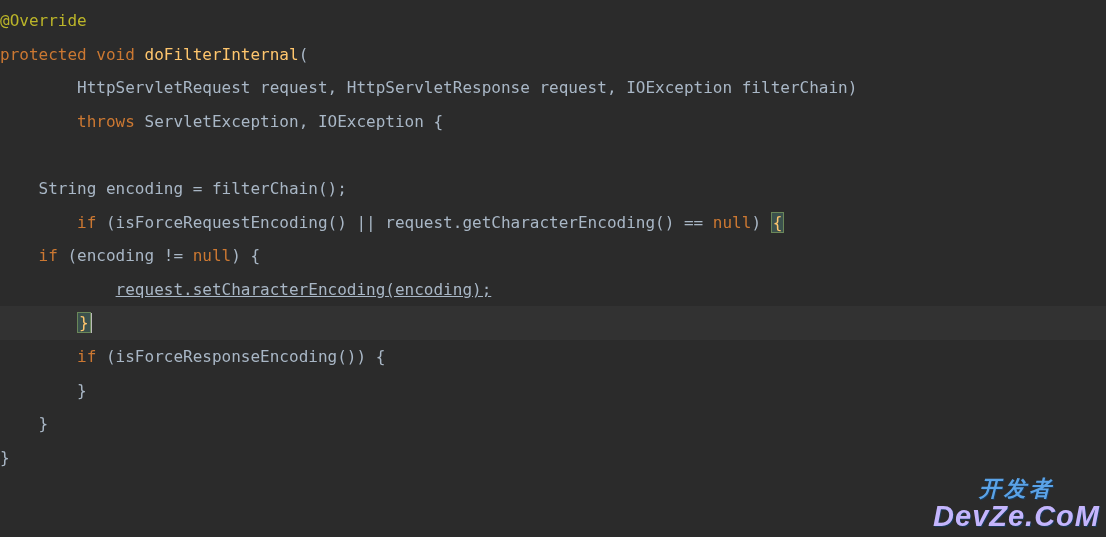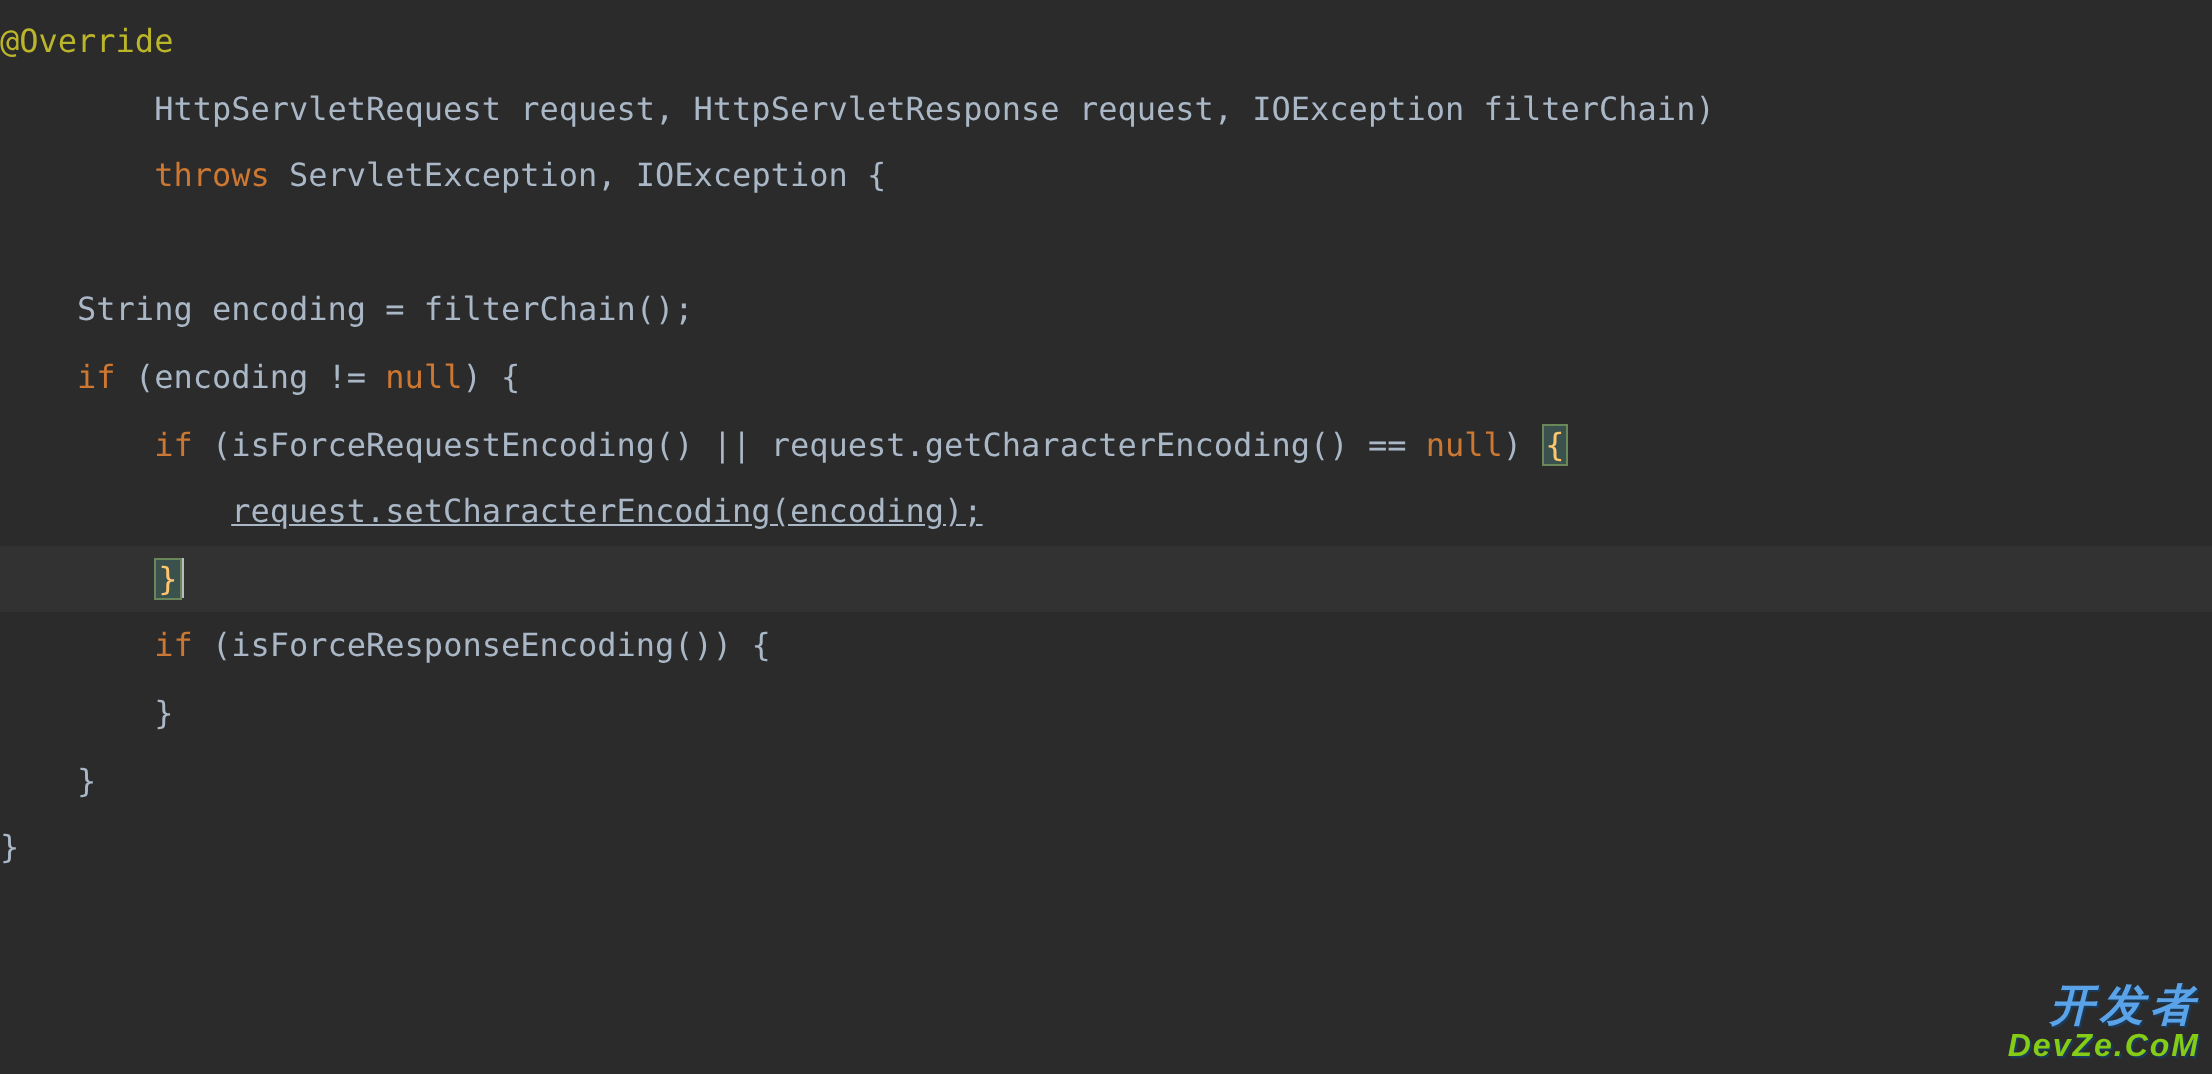--- a/index.html
+++ b/index.html
@@ -49,47 +49,48 @@
       margin-bottom: 2px;
     }
     .watermark {
       position: absolute;
       bottom: 4px;
       right: 6px;
       font-family: sans-serif;
       font-weight: bold;
       font-style: italic;
       line-height: 1.1;
-      text-align: right;
+      text-align: center;
       pointer-events: none;
     }
     .watermark-line1 {
       color: #5aa3e8;
       font-size: 22px;
       letter-spacing: 3px;
       text-shadow: 1px 1px 0 #1a3a5a;
     }
     .watermark-line2 {
-      color: #84cc16;
-      font-size: 16px;
+      color: #c4b5fd;
+      font-size: 29px;
       letter-spacing: 1px;
       text-shadow: 1px 1px 0 #1a3a5a;
     }
   </style>
 </head>
 <body>
 
 <div id="code-container">
     <div class="code-line"><span class="annotation">@Override</span></div>
+    <div class="code-line"><span class="keyword">protected void </span><span class="method-def">doFilterInternal</span><span class="punct">(</span></div>
     <div class="code-line">        <span class="type">HttpServletRequest request</span><span class="punct">, </span><span class="type">HttpServletResponse request</span><span class="punct">, </span><span class="type">IOException filterChain</span><span class="punct">)</span></div>
     <div class="code-line">        <span class="keyword">throws </span><span class="type">ServletException</span><span class="punct">, </span><span class="type">IOException </span><span class="punct">{</span></div>
     <div class="code-line">&nbsp;</div>
     <div class="code-line">    <span class="string-type">String encoding = filterChain();</span></div>
+    <div class="code-line">        <span class="keyword">if </span><span class="punct">(isForceRequestEncoding() || request.getCharacterEncoding() == </span><span class="null-kw">null</span><span class="punct">) </span><span class="brace-highlight">{</span></div>
     <div class="code-line">    <span class="keyword">if </span><span class="punct">(encoding != </span><span class="null-kw">null</span><span class="punct">) {</span></div>
-    <div class="code-line">        <span class="keyword">if </span><span class="punct">(isForceRequestEncoding() || request.getCharacterEncoding() == </span><span class="null-kw">null</span><span class="punct">) </span><span class="brace-highlight">{</span></div>
     <div class="code-line">            <span class="identifier">request.setCharacterEncoding(encoding);</span></div>
     <div class="code-line highlighted-line">        <span class="brace-highlight">}</span><span class="caret"></span></div>
     <div class="code-line">        <span class="keyword">if </span><span class="punct">(isForceResponseEncoding()) {</span></div>
     <div class="code-line">        <span class="punct">}</span></div>
     <div class="code-line">    <span class="punct">}</span></div>
     <div class="code-line"><span class="punct">}</span></div>
   </div>
 
 <div class="watermark">
   <div class="watermark-line1">开发者</div>

